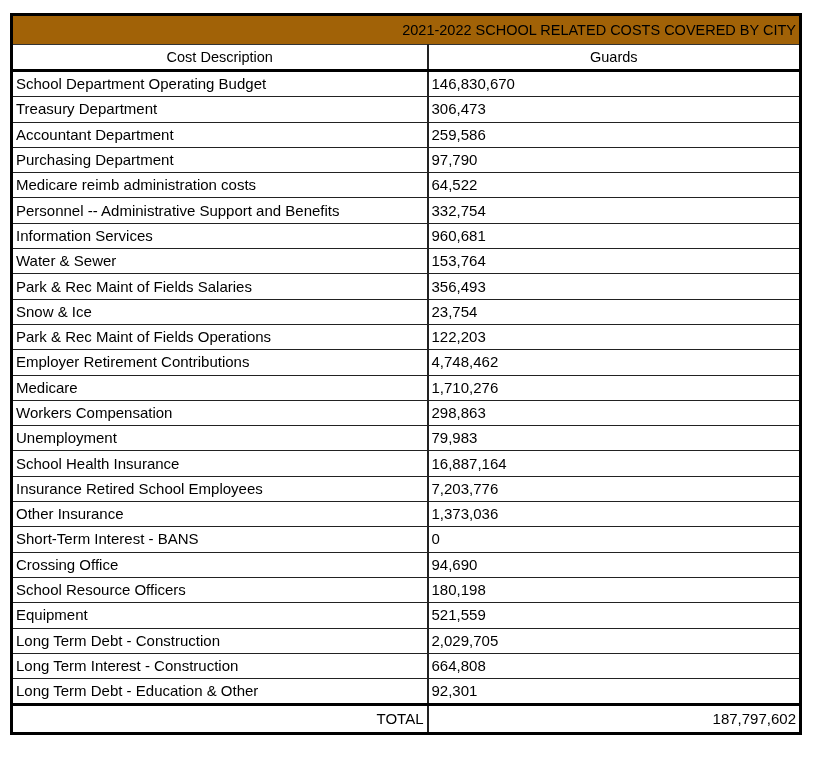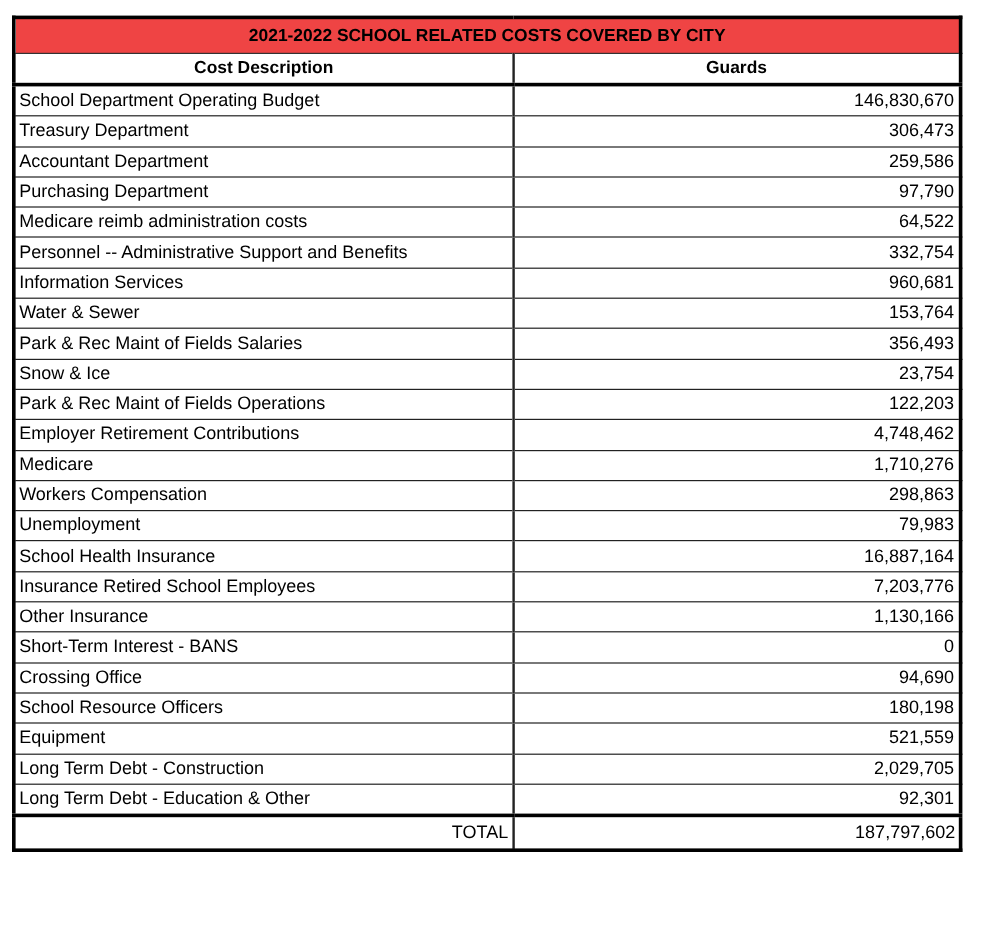--- a/index.html
+++ b/index.html
@@ -9,29 +9,29 @@
     position: absolute; left: 10px; top: 13px; width: 789px;
     border-collapse: collapse; border: 3px solid #000; table-layout: fixed;
   }
   table.costs col.c1 { width: 416px; }
   table.costs col.c2 { width: 373px; }
   table.costs td, table.costs th {
     border: 1px solid #222; padding: 0 3px; height: 24.3px;
     font-size: 15px; line-height: 18px; white-space: nowrap; overflow: hidden;
   }
   tr.title-row th {
-    background: #ef4444; font-weight: bold; font-size: 14.5px; text-align: center;
+    background: #a16207; font-weight: normal; font-size: 14.5px; text-align: right;
     height: 28px; border-bottom: 1px solid #333;
   }
   tr.header-row th {
-    font-weight: bold; font-size: 14.5px; text-align: center; height: 24px;
+    font-weight: normal; font-size: 14.5px; text-align: center; height: 24px;
     border-bottom: 3px solid #000;
   }
   table.costs td.desc { text-align: left; padding-left: 3px; }
-  table.costs td.amt { text-align: right; padding-right: 4px; }
+  table.costs td.amt { padding-right: 4px; }
   table.costs tr.total-row td {
     font-weight: normal; height: 26px; border-top: 3px solid #000; text-align: right;
   }
   table.costs td + td, table.costs th + th { border-left: 2px solid #222; }
 </style>
 </head>
 <body>
 
 <table class="costs">
   <colgroup>
@@ -111,21 +111,21 @@
       <tr>
         <td class="desc">School Health Insurance</td>
         <td class="amt">16,887,164</td>
       </tr>
       <tr>
         <td class="desc">Insurance Retired School Employees</td>
         <td class="amt">7,203,776</td>
       </tr>
       <tr>
         <td class="desc">Other Insurance</td>
-        <td class="amt">1,130,166</td>
+        <td class="amt">1,373,036</td>
       </tr>
       <tr>
         <td class="desc">Short-Term Interest - BANS</td>
         <td class="amt">0</td>
       </tr>
       <tr>
         <td class="desc">Crossing Office</td>
         <td class="amt">94,690</td>
       </tr>
       <tr>
@@ -134,20 +134,24 @@
       </tr>
       <tr>
         <td class="desc">Equipment</td>
         <td class="amt">521,559</td>
       </tr>
       <tr>
         <td class="desc">Long Term Debt - Construction</td>
         <td class="amt">2,029,705</td>
       </tr>
       <tr>
+        <td class="desc">Long Term Interest - Construction</td>
+        <td class="amt">664,808</td>
+      </tr>
+      <tr>
         <td class="desc">Long Term Debt - Education &amp; Other</td>
         <td class="amt">92,301</td>
       </tr>
     </tbody>
   <tfoot>
     <tr class="total-row">
       <td>TOTAL</td>
       <td>187,797,602</td>
     </tr>
   </tfoot>

